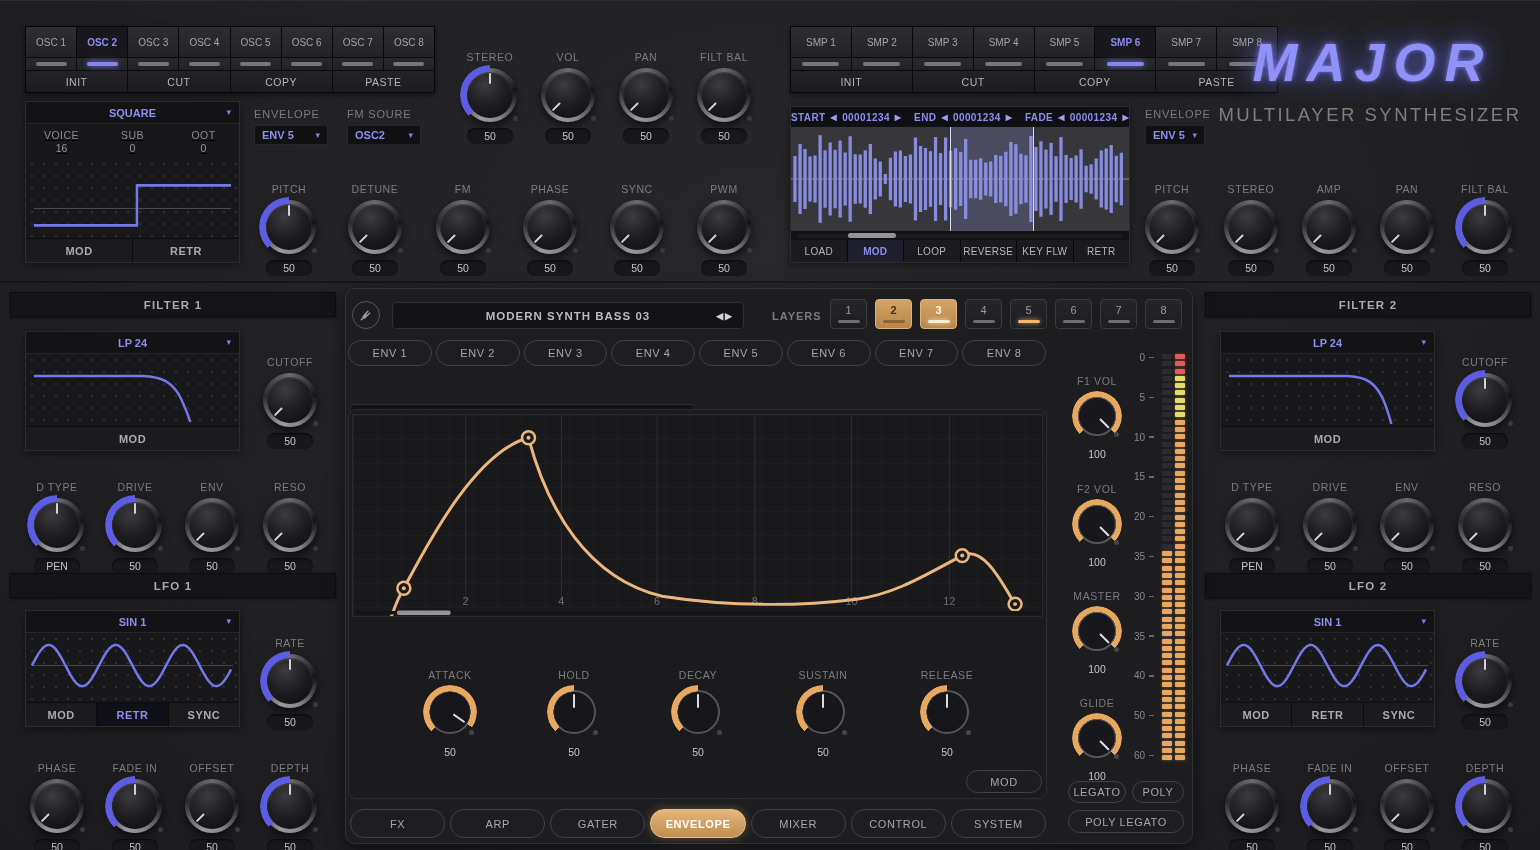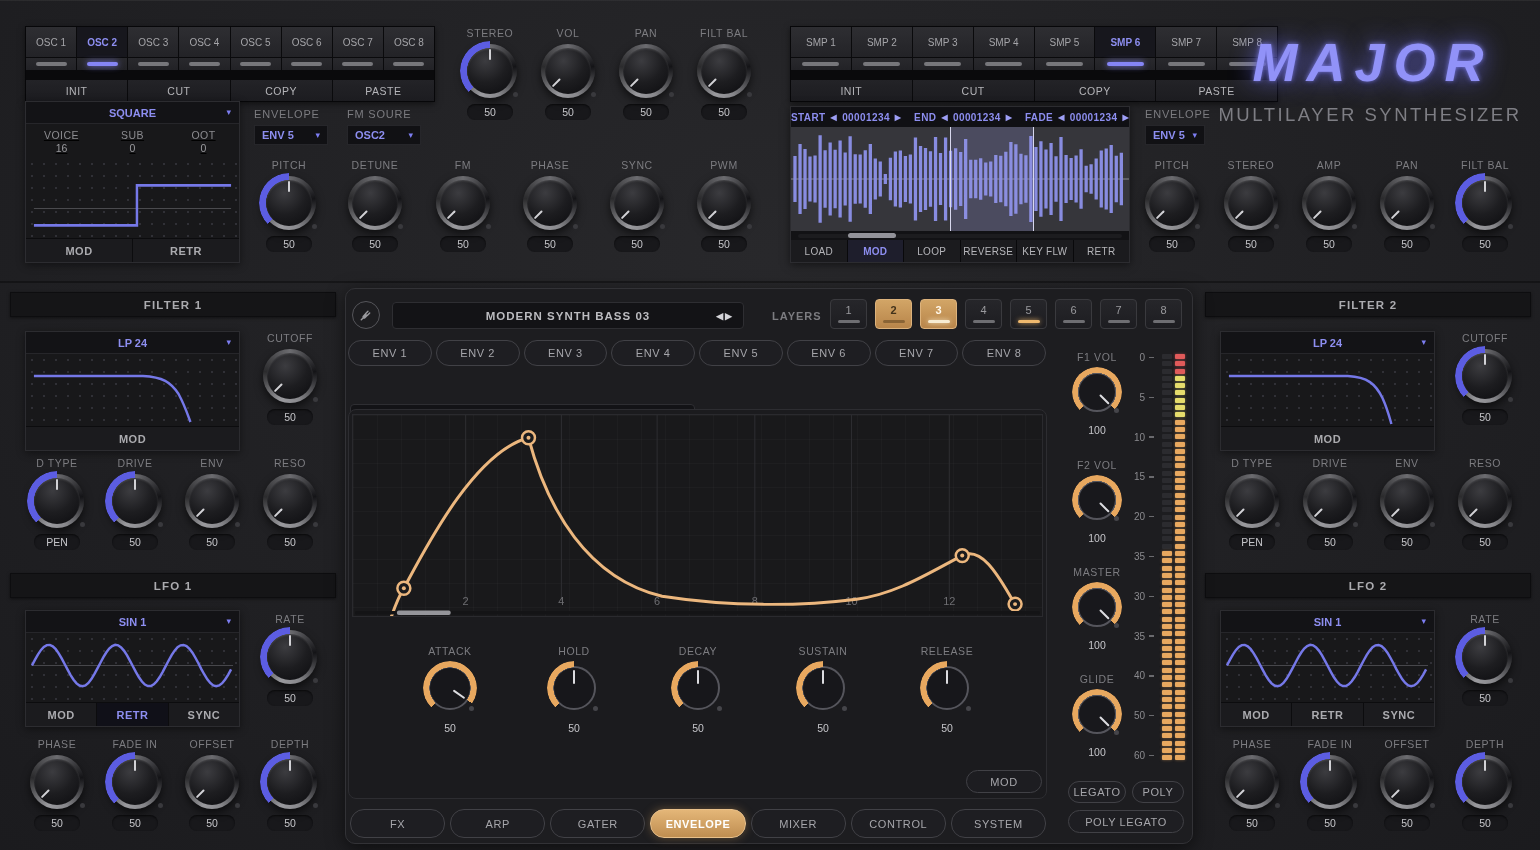--- a/index.html
+++ b/index.html
@@ -17,21 +17,21 @@
   
   .tabs-block{background:#0a0a0c;border:1px solid #070709;box-shadow:0 2px 6px rgba(0,0,0,.5);}
   .tab-row{display:grid;grid-template-columns:repeat(8,1fr);gap:1px;}
   .tab{height:30px;display:flex;align-items:center;justify-content:center;font-size:10px;
        color:#a4a4a8;background:linear-gradient(#2e2e32,#232327);cursor:default;}
   .tab.active{background:#17171d;color:#8d8ef0;font-weight:bold;}
   .ul-row{display:grid;grid-template-columns:repeat(8,1fr);gap:1px;margin-top:1px;}
   .ulcell{height:12px;background:linear-gradient(#29292d,#222226);display:flex;align-items:center;justify-content:center;}
   .ulbar{width:62%;height:3.5px;border-radius:2px;background:#77777b;}
   .ulbar.active{background:#8585f5;box-shadow:0 0 6px rgba(130,130,245,.9);}
-  .act-row{display:grid;grid-template-columns:repeat(4,1fr);gap:1px;margin-top:10px;}
+  .act-row{display:grid;grid-template-columns:repeat(4,1fr);gap:1px;margin-top:1px;}
   .act{height:21px;display:flex;align-items:center;justify-content:center;font-size:10.5px;
        color:#b5b5b9;background:linear-gradient(#232327,#1c1c20);letter-spacing:.5px;}
 
   
   .disp{background:#161618;border:1px solid #2c2c30;display:flex;flex-direction:column;box-shadow:0 2px 8px rgba(0,0,0,.45);}
   .disp-head{height:22px;flex:0 0 22px;display:flex;align-items:center;justify-content:center;position:relative;
              background:#131316;border-bottom:1px solid #26262a;font-size:11px;}
   .disp-head .tri{position:absolute;right:8px;top:5px;}
   .scope{flex:1;position:relative;background:#18181a;
          background-image:radial-gradient(#303036 1px, transparent 1.3px);background-size:12px 12px;}
@@ -53,21 +53,21 @@
   
   .ddl{height:20px;background:#111114;border:1px solid #26262a;display:flex;align-items:center;
        justify-content:space-between;padding:0 7px;font-size:11px;}
 
   
   .sechead{height:25px;background:#151517;border:1px solid #0d0d0f;display:flex;align-items:center;
            justify-content:center;color:#ababaf;font-size:11.5px;font-weight:bold;letter-spacing:1.2px;
            box-shadow:0 1px 3px rgba(0,0,0,.5);}
 
   
-  .kunit{position:absolute;width:74px;display:flex;flex-direction:column;align-items:center;}
+  .kunit{position:absolute;width:74px;display:flex;flex-direction:column;align-items:center;margin-top:24px;}
   .klabel{font-size:10.5px;color:#7c7c80;letter-spacing:.6px;margin-bottom:5px;white-space:nowrap;}
   .knob{position:relative;width:54px;height:54px;--arcc:#5e5fe0;}
   .knob.k52{width:52px;height:52px;}
   .knob.k48{width:48px;height:48px;}
   .knob .ring{position:absolute;inset:0;border-radius:50%;}
   .silver .ring{background:conic-gradient(from 200deg,#9a9a9e,#2b2b2d 80deg,#6c6c70 160deg,#141417 240deg,#88888c 320deg,#9a9a9e);
                 box-shadow:0 4px 9px rgba(0,0,0,.6);}
   .silver .face{position:absolute;inset:4px;border-radius:50%;
                 background:radial-gradient(circle at 40% 28%, #3c3c40, #1d1d20 50%, #111114 85%);
                 box-shadow:inset 0 1px 2px rgba(255,255,255,.14);}

